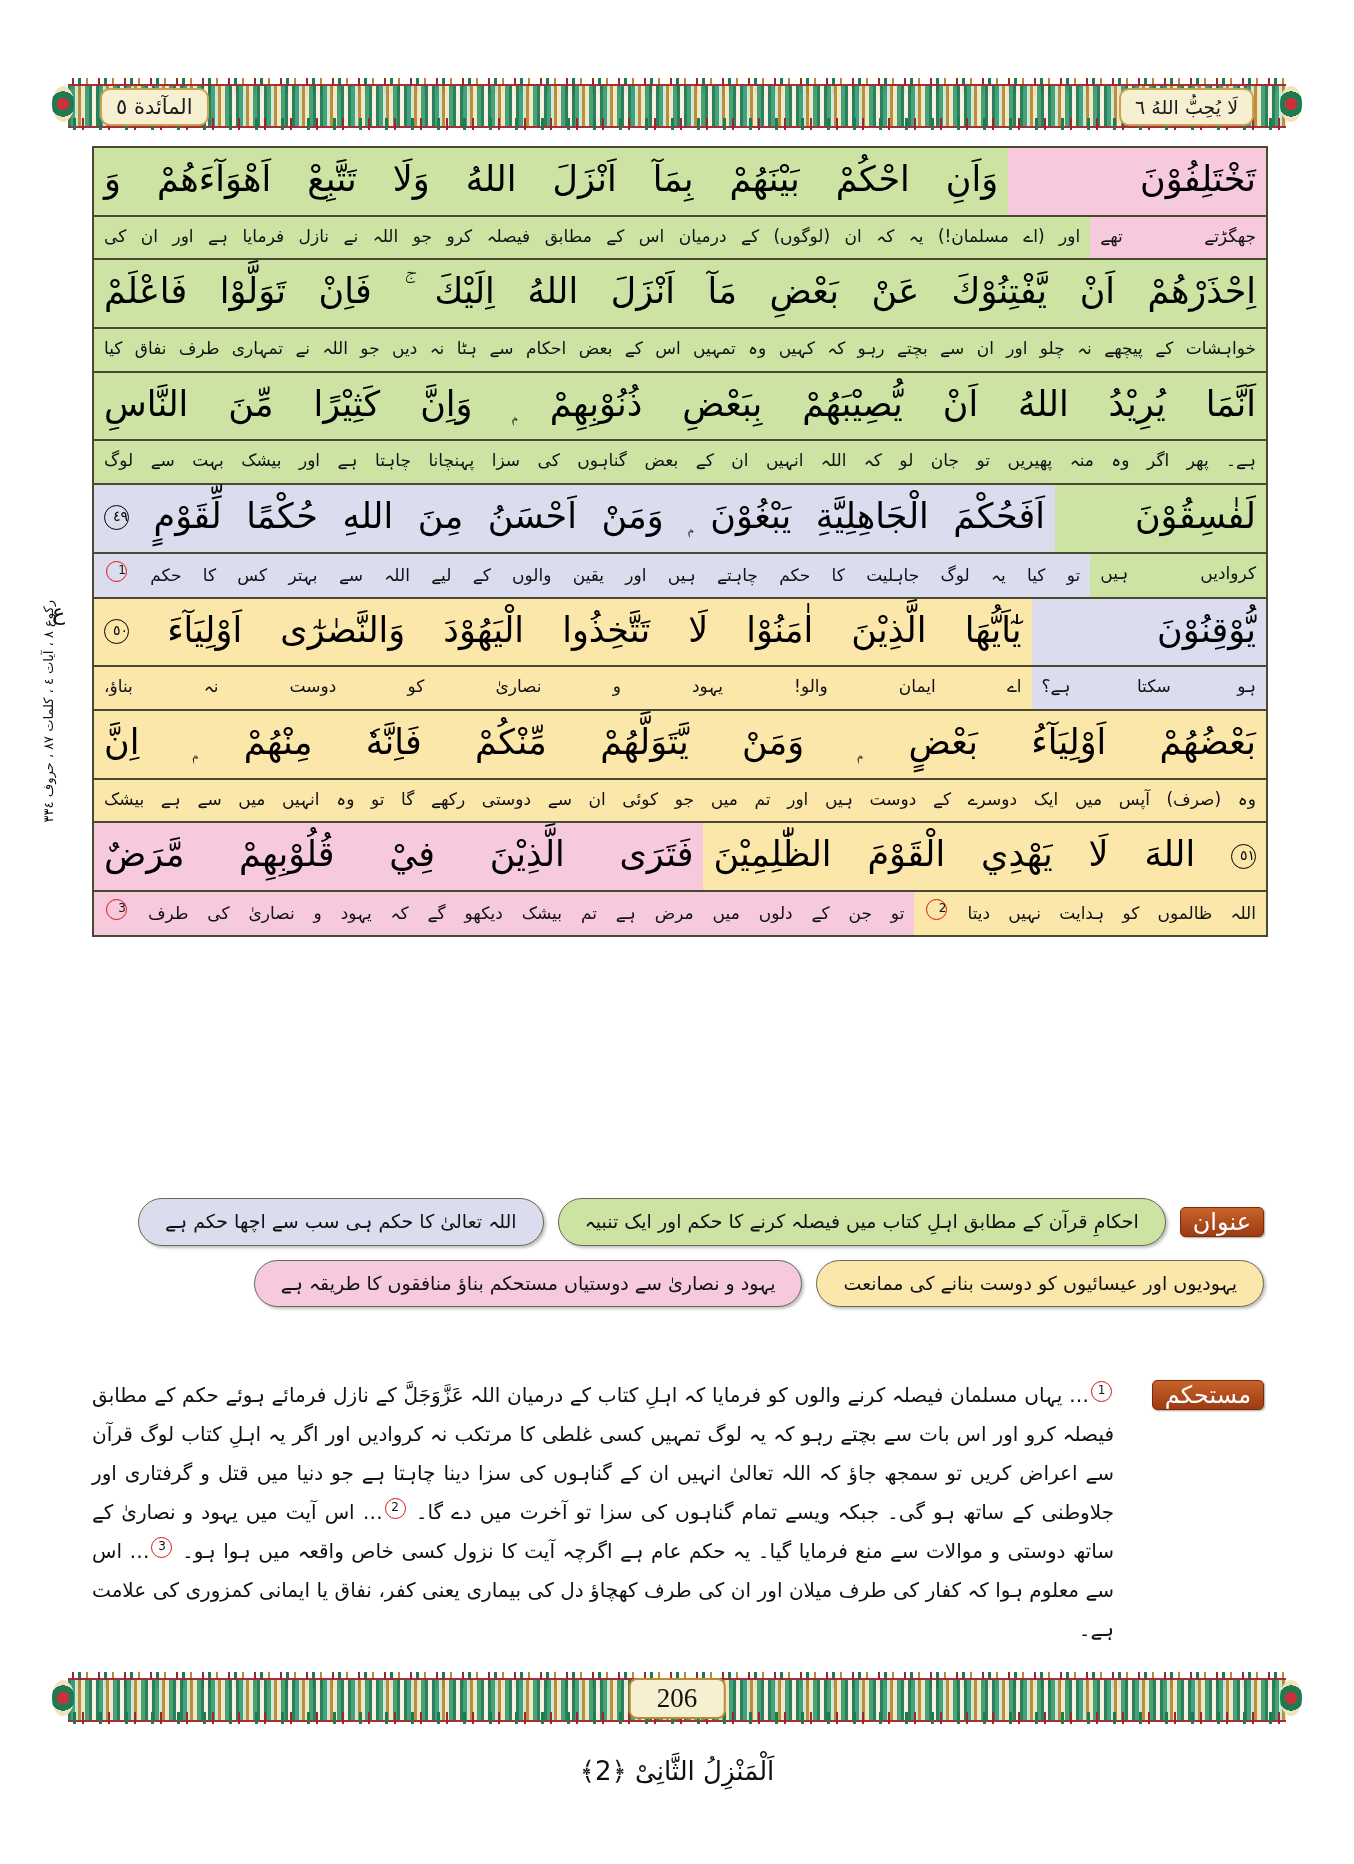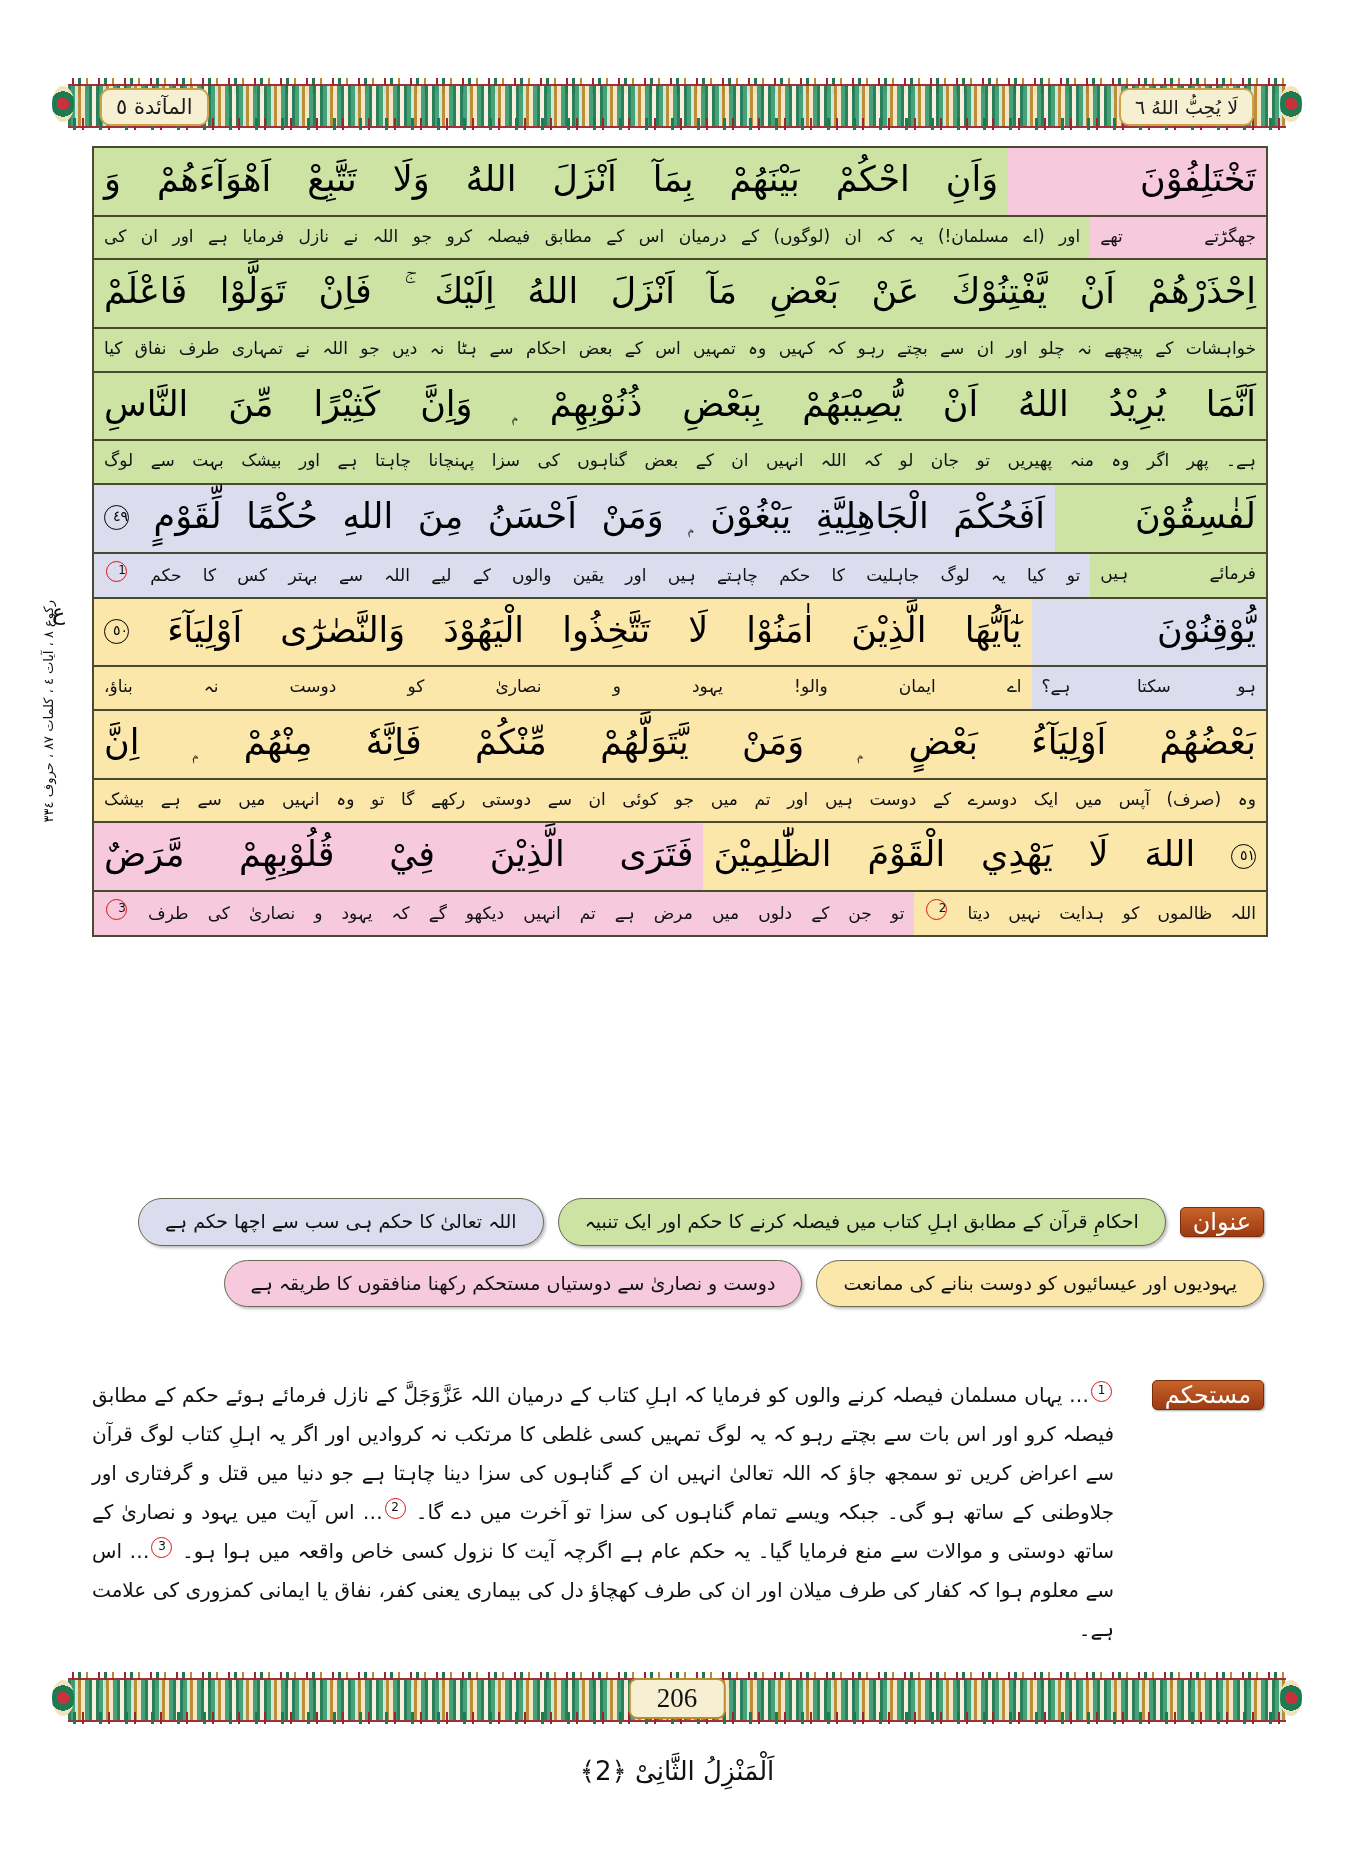--- a/index.html
+++ b/index.html
@@ -202,21 +202,21 @@
         <span>اَفَحُكْمَ الْجَاهِلِيَّةِ يَبْغُوْنَ ۭ وَمَنْ اَحْسَنُ مِنَ اللهِ حُكْمًا لِّقَوْمٍ</span>
         <span class="marker">٤٩</span>
       </div>
       <div class="seg ar c-green" style="flex:1">لَفٰسِقُوْنَ</div>
     </div>
     <div class="vrow">
       <div class="seg ur c-lav" style="flex:0 0 85%">
         <span>تو کیا یہ لوگ جاہلیت کا حکم چاہتے ہیں اور یقین والوں کے لیے اللہ سے بہتر کس کا حکم</span>
         <span class="fn">1</span>
       </div>
-      <div class="seg ur c-green" style="flex:1">فرمائے ہیں</div>
+      <div class="seg ur c-green" style="flex:1">کروادیں ہیں</div>
     </div>
 
     <div class="vrow">
       <div class="seg ar c-cream" style="flex:0 0 80%">
         <span>يٰٓاَيُّهَا الَّذِيْنَ اٰمَنُوْا لَا تَتَّخِذُوا الْيَهُوْدَ وَالنَّصٰرٰٓى اَوْلِيَآءَ</span>
         <span class="marker">٥٠</span>
       </div>
       <div class="seg ar c-lav" style="flex:1">يُّوْقِنُوْنَ</div>
     </div>
     <div class="vrow">
@@ -233,39 +233,39 @@
 
     <div class="vrow">
       <div class="seg ar c-pink" style="flex:0 0 52%">فَتَرَى الَّذِيْنَ فِيْ قُلُوْبِهِمْ مَّرَضٌ</div>
       <div class="seg ar c-cream" style="flex:1">
         <span class="marker">٥١</span>
         <span>اللهَ لَا يَهْدِي الْقَوْمَ الظّٰلِمِيْنَ</span>
       </div>
     </div>
     <div class="vrow">
       <div class="seg ur c-pink" style="flex:0 0 70%">
-        <span>تو جن کے دلوں میں مرض ہے تم انہیں دیکھو گے کہ یہود و نصاریٰ کی طرف</span>
+        <span>تو جن کے دلوں میں مرض ہے تم بیشک دیکھو گے کہ یہود و نصاریٰ کی طرف</span>
         <span class="fn">3</span>
       </div>
       <div class="seg ur c-cream" style="flex:1">
         <span>اللہ ظالموں کو ہدایت نہیں دیتا</span>
         <span class="fn">2</span>
       </div>
     </div>
 
   </div>
 
   <div class="sumzone">
     <div class="sumline">
       <div class="pill p-lav">اللہ تعالیٰ کا حکم ہی سب سے اچھا حکم ہے</div>
       <div class="pill p-green">احکامِ قرآن کے مطابق اہلِ کتاب میں فیصلہ کرنے کا حکم اور ایک تنبیہ</div>
       <div class="tag">عنوان</div>
     </div>
     <div class="sumline">
-      <div class="pill p-pink">دوست و نصاریٰ سے دوستیاں مستحکم رکھنا منافقوں کا طریقہ ہے</div>
+      <div class="pill p-pink">یہود و نصاریٰ سے دوستیاں مستحکم بناؤ منافقوں کا طریقہ ہے</div>
       <div class="pill p-cream">یہودیوں اور عیسائیوں کو دوست بنانے کی ممانعت</div>
     </div>
   </div>
 
   <div class="footzone">
     <div class="foothead">
       <span class="tag">مستحکم</span>
     </div>
     <div class="foottext">
       <p>

